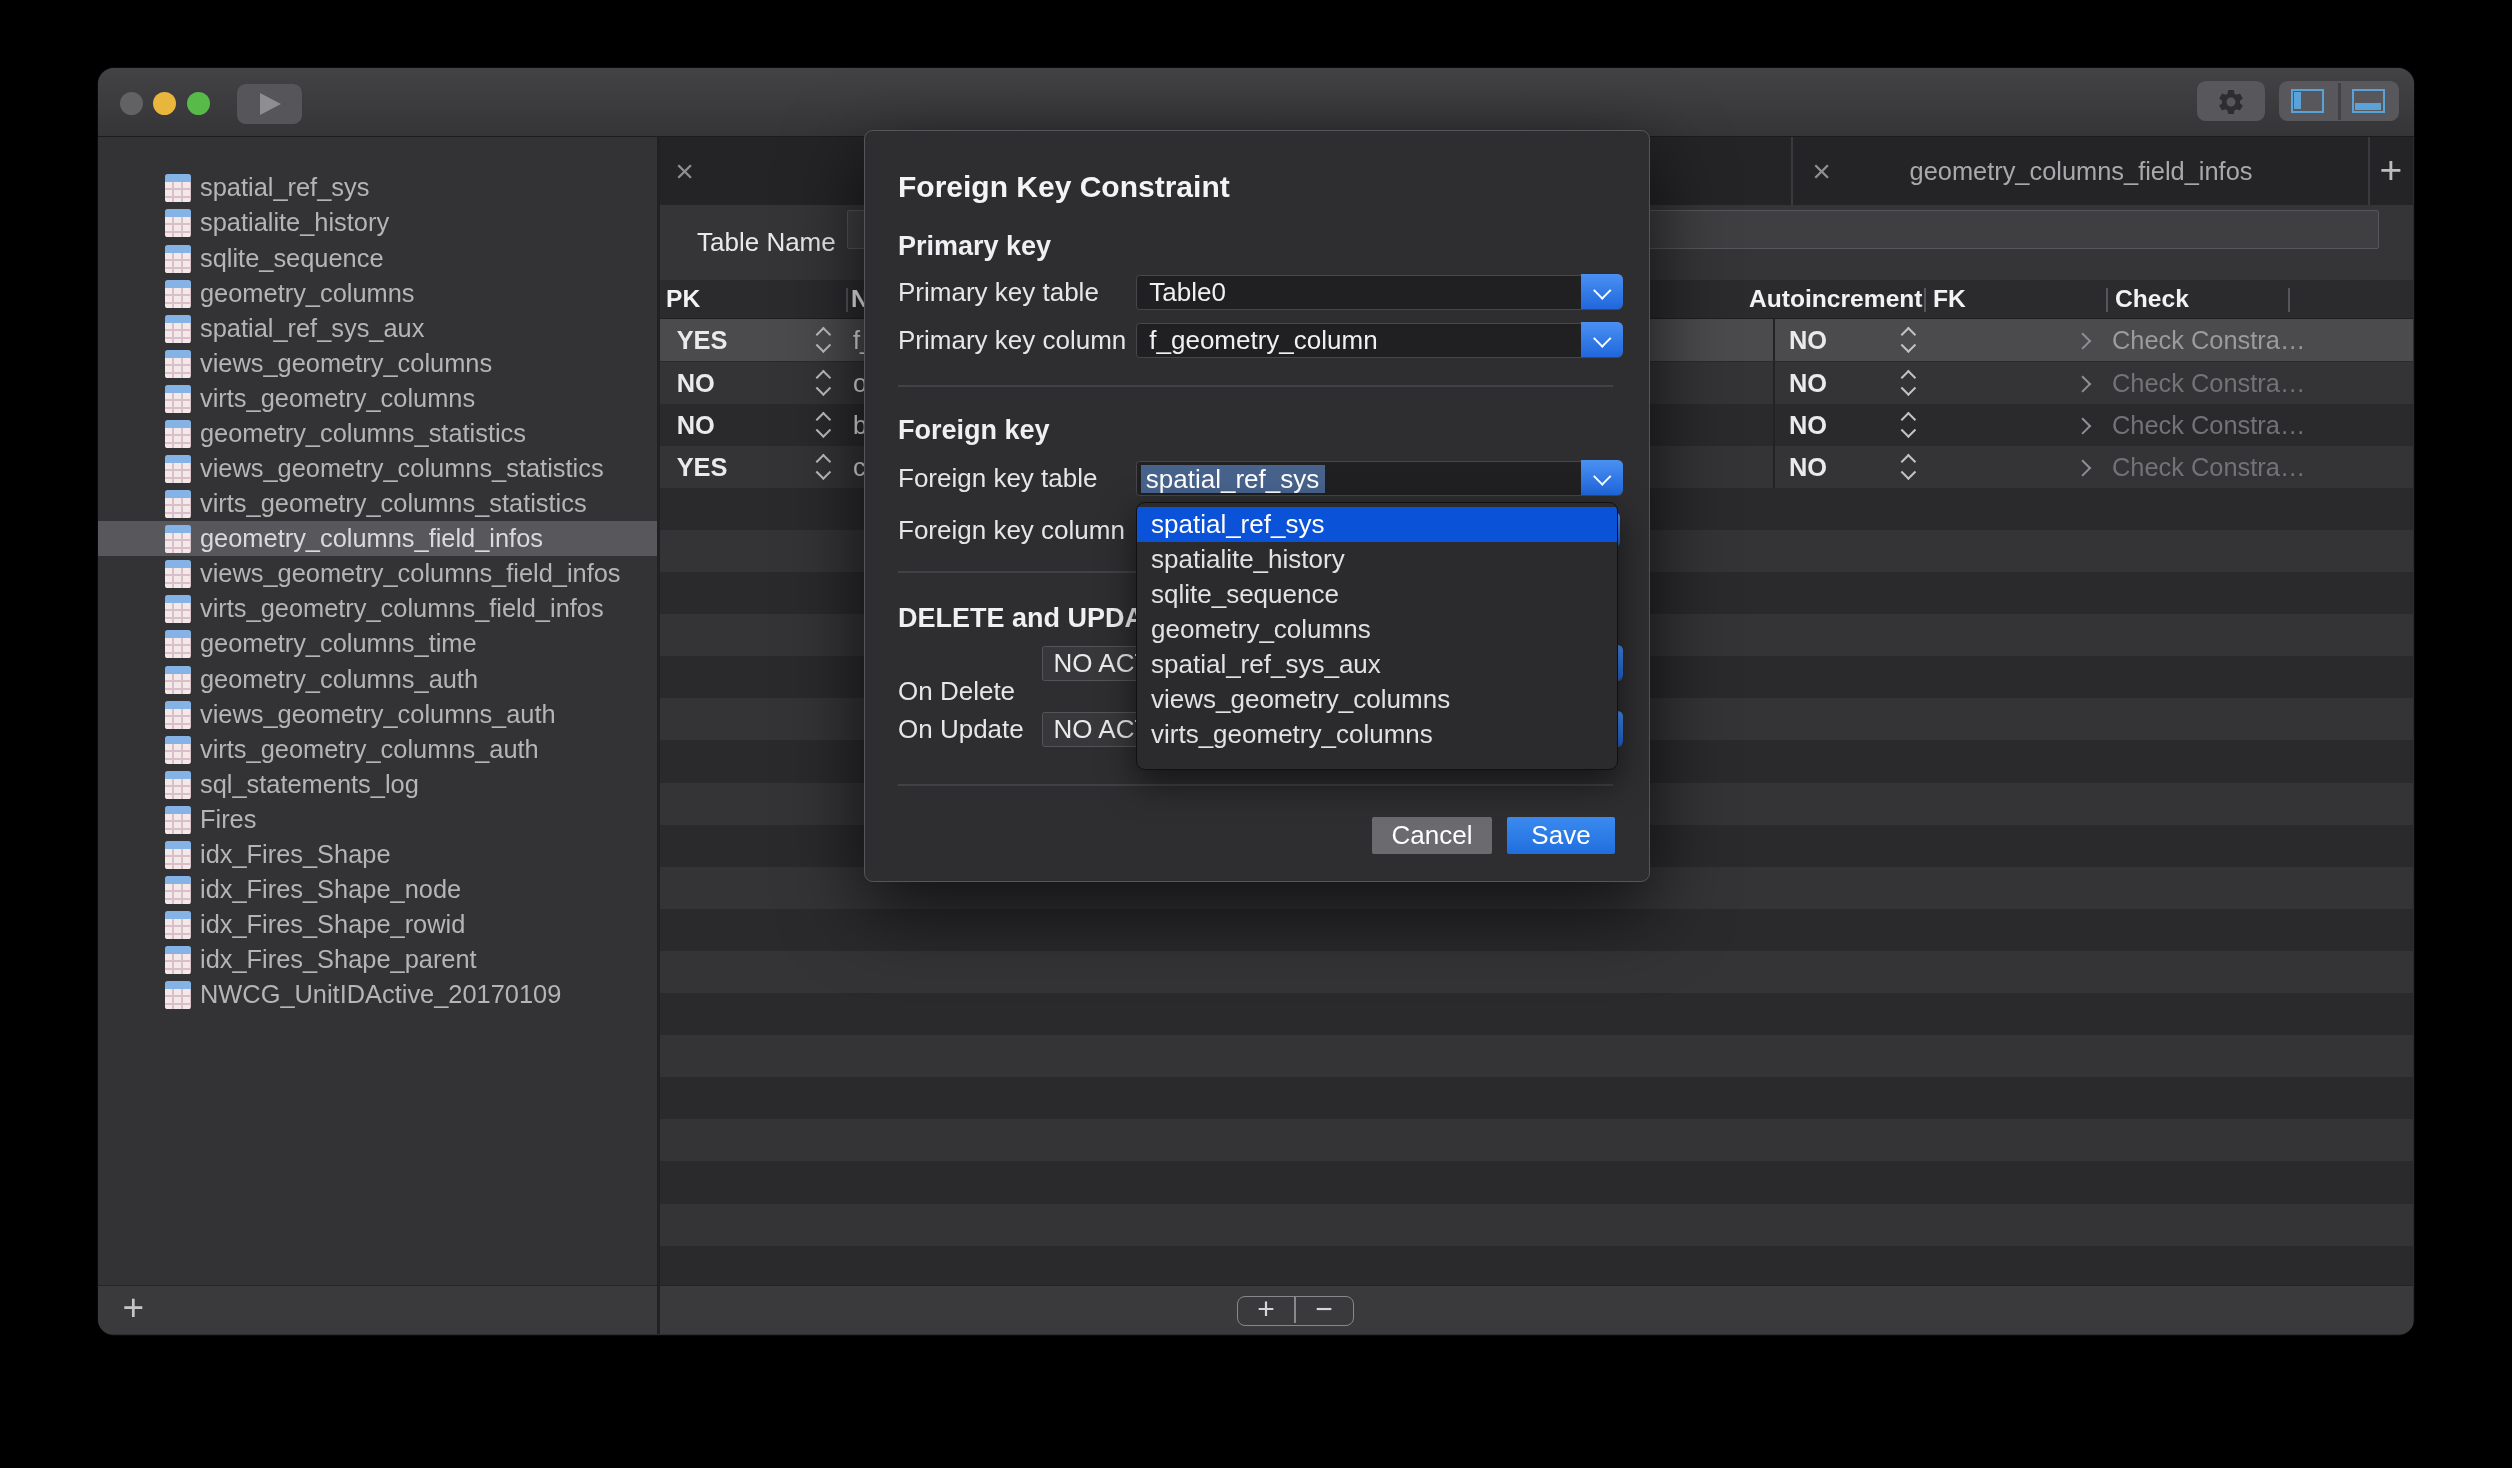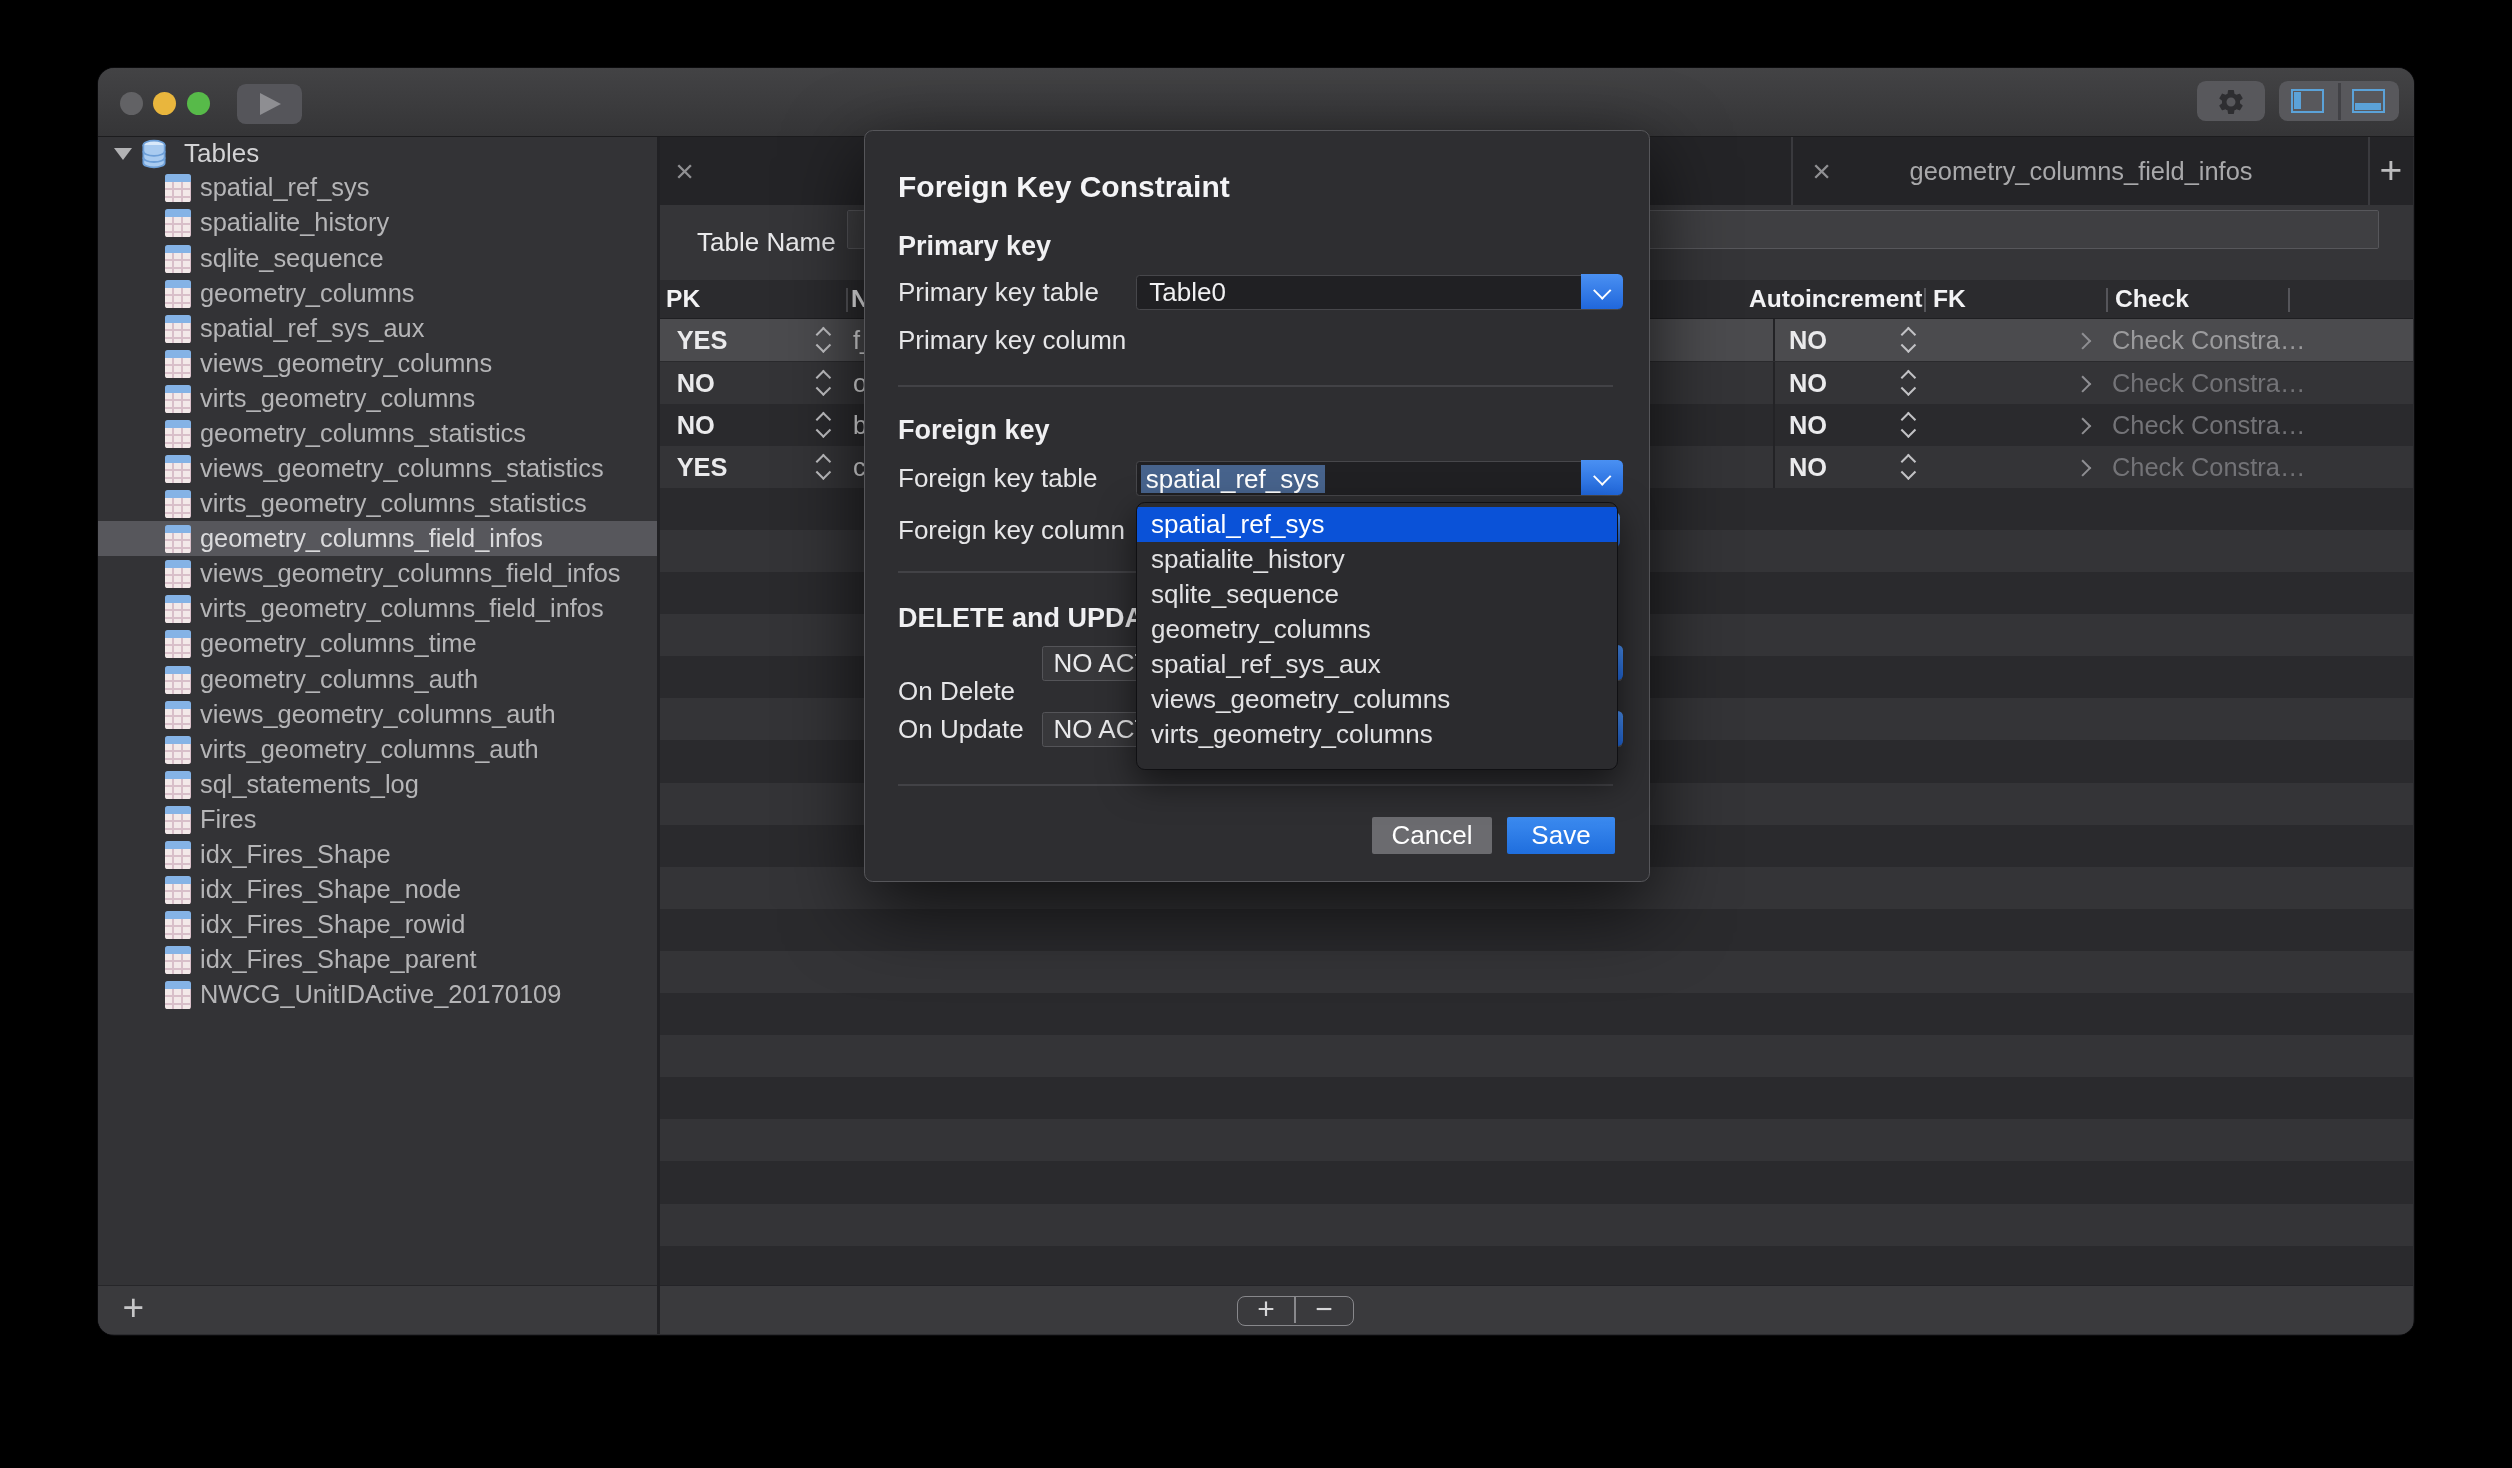--- a/index.html
+++ b/index.html
@@ -144,29 +144,20 @@
             <span class="panel-ic left"></span>
           </div>
         <div class="segdiv"></div>
         <div class="half h2">
             <span class="panel-ic bottom"></span>
           </div>
       </div>
     </div>
 
     <div class="sidebar">
-      <div class="side-header">
-        <span class="tri-down"></span>
-        <svg class="db-ic" width="32" height="32" viewBox="0 0 36 36">
-          <ellipse cx="18" cy="8" rx="12" ry="5" fill="#d9e9fa" stroke="#6d9fd8" stroke-width="2"></ellipse>
-          <path d="M6 8 v20 a12 5 0 0 0 24 0 V8" fill="#a9cbf0" stroke="#6d9fd8" stroke-width="2"></path>
-          <path d="M6 15 a12 5 0 0 0 24 0 M6 22 a12 5 0 0 0 24 0" fill="none" stroke="#6d9fd8" stroke-width="2"></path>
-        </svg>
-        <span class="side-title">Tables</span>
-      </div>
       <div id="side-list">
           <div class="side-item" style="top: 33px;">
             <div class="tbl-icon"></div>
             <div class="side-label">spatial_ref_sys</div>
           </div>
           <div class="side-item" style="top: 68px;">
             <div class="tbl-icon"></div>
             <div class="side-label">spatialite_history</div>
           </div>
           <div class="side-item" style="top: 104px;">
@@ -396,20 +387,26 @@
 
     <div class="dlg-sec" style="top:100px;">Primary key</div>
     <div class="dlg-label" style="top:144px;">Primary key table</div>
     <div class="combo" style="top:144px;">
       <span class="val">Table0</span>
       <span class="cbtn">
           <i></i>
         </span>
     </div>
     <div class="dlg-label" style="top:192px;text-align:center;">Primary key column</div>
+    <div class="combo" style="top:192px;">
+      <span class="val">f_geometry_column</span>
+      <span class="cbtn">
+          <i></i>
+        </span>
+    </div>
 
     <div class="dlg-div" style="top:254px;"></div>
 
     <div class="dlg-sec" style="top:284px;">Foreign key</div>
     <div class="dlg-label" style="top:330px;">Foreign key table</div>
     <div class="combo" style="top:330px;">
       <span class="fk-sel">spatial_ref_sys</span>
       <span class="cbtn">
           <i></i>
         </span>

